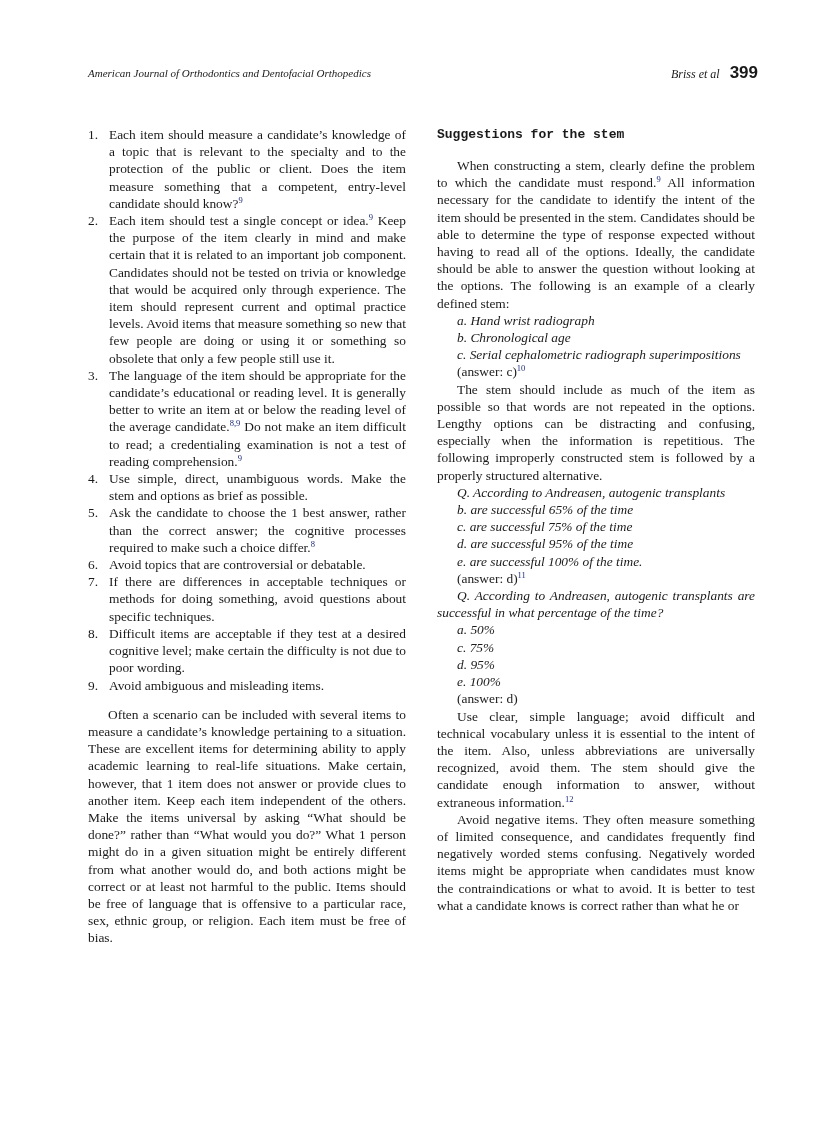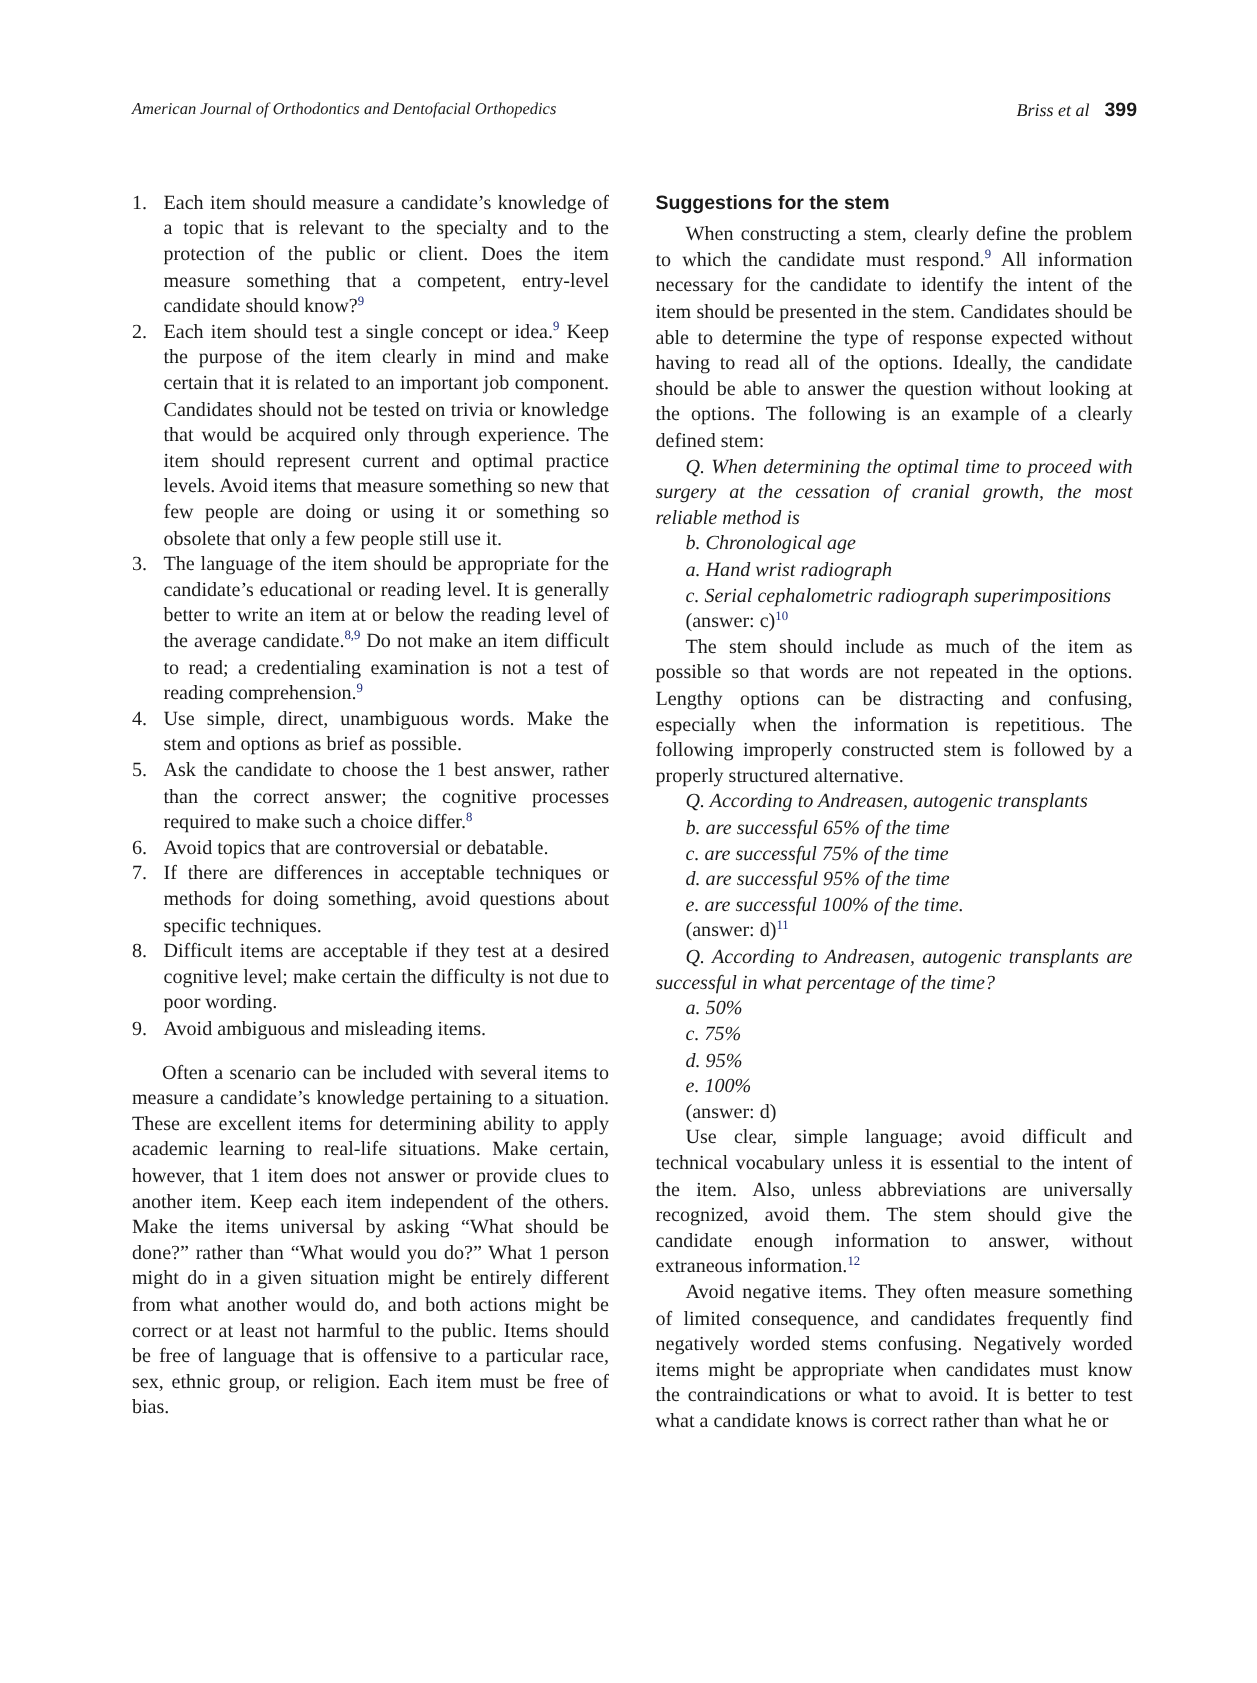--- a/index.html
+++ b/index.html
@@ -10,36 +10,36 @@
   }
   .header {
     position: absolute; left: 88px; top: 66px; width: 670px;
     font-style: italic; font-size: 11px; line-height: 14px;
   }
   .header .right {
     position: absolute; right: 0; top: 0; font-size: 12px;
   }
   .header .pageno {
     font-style: normal; font-weight: bold; font-family: "Liberation Sans", sans-serif;
-    margin-left: 10px; font-size: 13px;
+    margin-left: 10px; font-size: 17px;
   }
   .col {
     position: absolute; top: 126px; width: 318px;
     font-size: 13.4px; line-height: 17.2px; text-align: justify;
   }
   .col.left { left: 88px; }
   .col.right { left: 437px; }
   ol.items { margin: 0; padding: 0; list-style: none; }
   ol.items li { position: relative; padding-left: 21px; margin: 0; }
   ol.items li .num { position: absolute; left: 0; top: 0; }
   sup { color: #1b2a7a; font-size: 8.5px; line-height: 0; vertical-align: 5px; }
   p { margin: 0; text-indent: 20px; }
   .mt { margin-top: 12px; }
   h3 {
-    margin: 0 0 4px 0; font-family: Liberation Sans, sans-serif;
+    margin: 0 0 14px 0; font-family: Liberation Mono, monospace;
     font-size: 13px; font-weight: bold; line-height: 17px;
   }
   .it { font-style: italic; }
   .opt { padding-left: 20px; text-indent: 0; }
   .qstem { text-indent: 20px; font-style: italic; }
 </style>
 </head>
 <body>
 
 <div class="header">
@@ -62,23 +62,22 @@
     <li><span class="num">9.</span><span>Avoid ambiguous and misleading items.</span></li>
   </ol>
   <p class="mt">Often a scenario can be included with several items to measure a candidate’s knowledge pertaining to a situation. These are excellent items for determining ability to apply academic learning to real-life situations. Make certain, however, that 1 item does not answer or provide clues to another item. Keep each item independent of the others. Make the items universal by asking “What should be done?” rather than “What would you do?” What 1 person might do in a given situation might be entirely different from what another would do, and both actions might be correct or at least not harmful to the public. Items should be free of language that is offensive to a particular race, sex, ethnic group, or religion. Each item must be free of bias.</p>
 </div>
 
 <div class="col right">
   <h3>Suggestions for the stem</h3>
   <p><span>When constructing a stem, clearly define the problem to which the candidate must respond.</span><sup>9</sup><span> All information necessary for the candidate to identify the intent of the item should be presented in the stem. Candidates should be able to determine the type of response expected without having to read all of the options. Ideally, the candidate should be able to answer the question without looking at the options. The following is an example of a clearly defined stem:</span></p>
 
   <div>
-    <p class="qstem">Q. When determining the optimal time to proceed with surgery at the cessation of cranial growth, the most reliable method is</p>
+    <p class="opt it">a. Hand wrist radiograph</p>
     <p class="opt it">b. Chronological age</p>
-    <p class="opt it">a. Hand wrist radiograph</p>
     <p class="it" style="text-indent:20px">c. Serial cephalometric radiograph superimpositions</p>
     <p class="opt"><span>(answer: c)</span><sup>10</sup></p>
   </div>
 
   <p>The stem should include as much of the item as possible so that words are not repeated in the options. Lengthy options can be distracting and confusing, especially when the information is repetitious. The following improperly constructed stem is followed by a properly structured alternative.</p>
 
   <div>
     <p class="qstem">Q. According to Andreasen, autogenic transplants</p>
     <p class="opt it">b. are successful 65% of the time</p>
     <p class="opt it">c. are successful 75% of the time</p>

